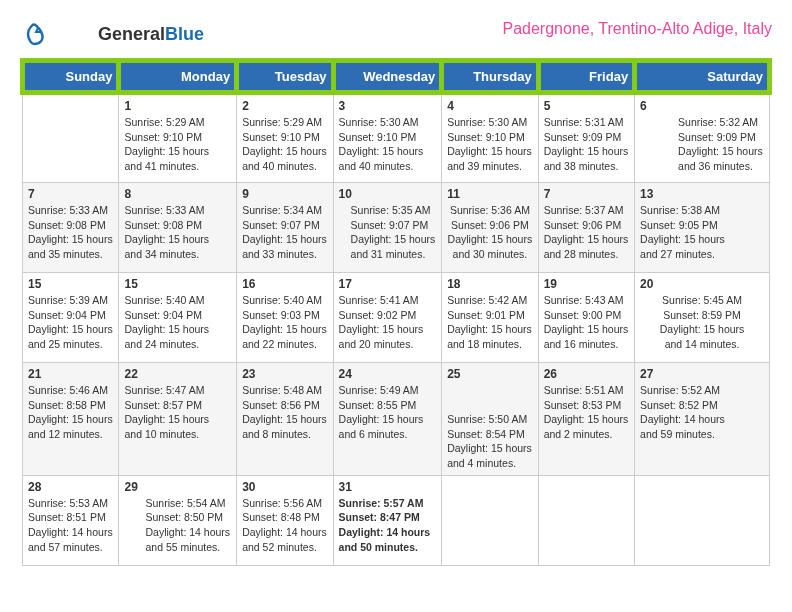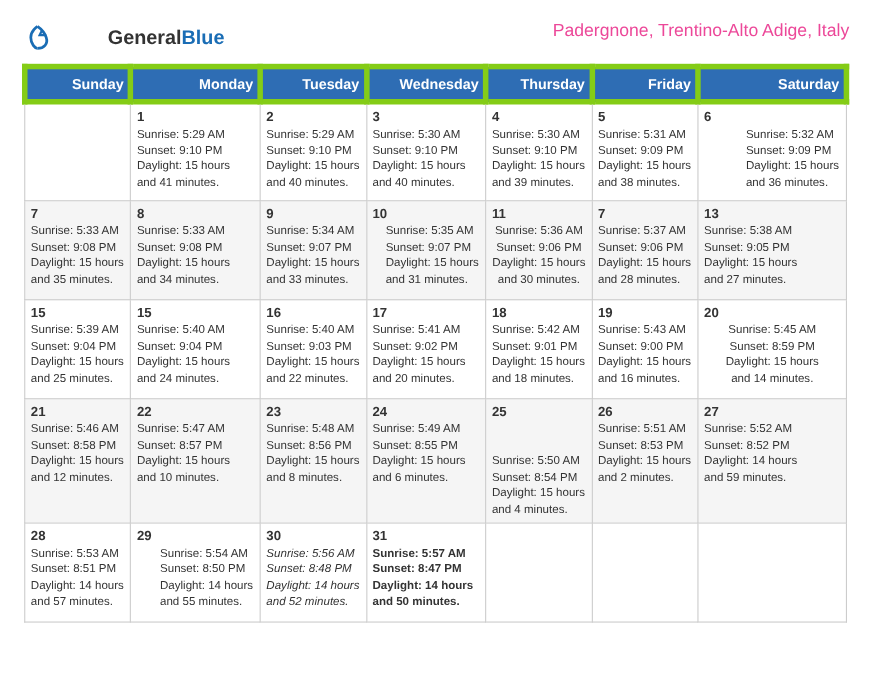--- a/index.html
+++ b/index.html
@@ -329,21 +329,21 @@
         </td>
         <td>
           <span class="day-number">29</span>
           <div class="day-info" style="white-space: pre-line; margin-left: 21px;">Sunrise: 5:54 AM
 Sunset: 8:50 PM
 Daylight: 14 hours
 and 55 minutes.</div>
         </td>
         <td>
           <span class="day-number">30</span>
-          <div class="day-info" style="white-space: pre-line; font-style: italic;">Sunrise: 5:56 AM
+          <div class="day-info" style="white-space: pre-line;">Sunrise: 5:56 AM
 Sunset: 8:48 PM
 Daylight: 14 hours
 and 52 minutes.</div>
         </td>
         <td>
           <span class="day-number">31</span>
           <div class="day-info" style="white-space: pre-line; font-weight: bold;">Sunrise: 5:57 AM
 Sunset: 8:47 PM
 Daylight: 14 hours
 and 50 minutes.</div>

